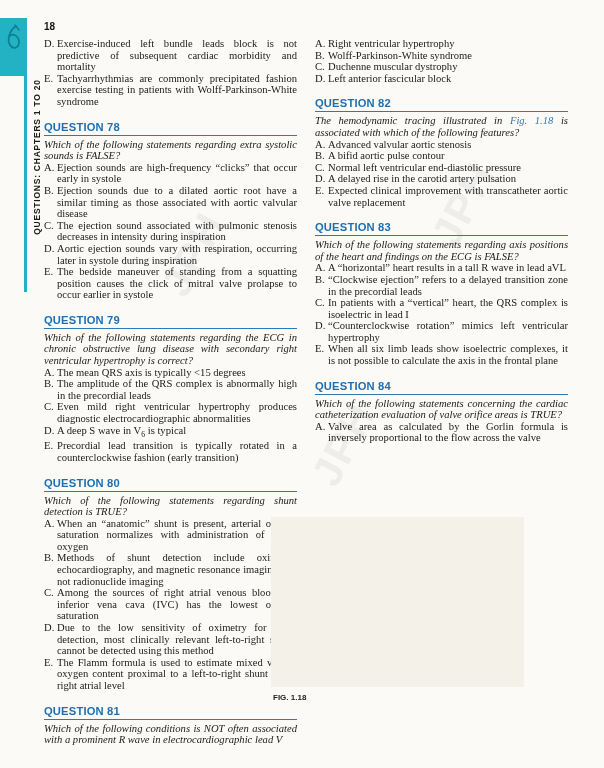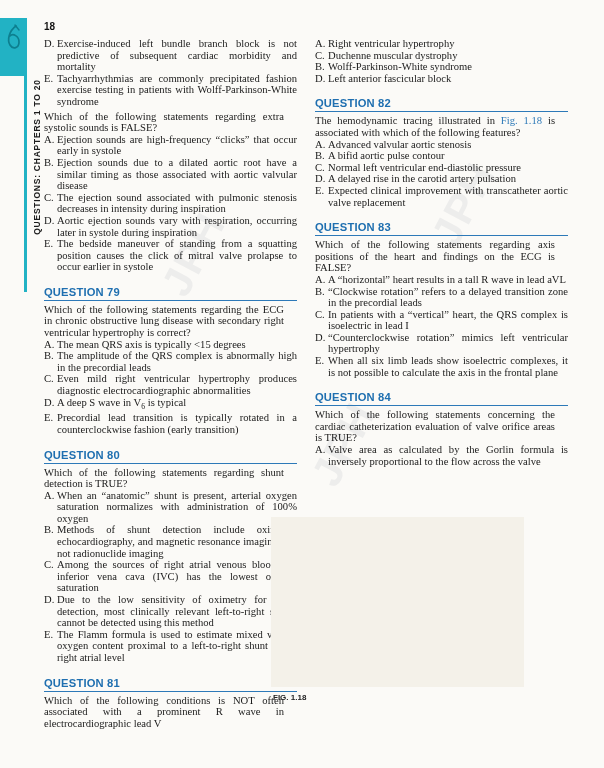--- a/index.html
+++ b/index.html
@@ -79,22 +79,23 @@
     letter-spacing:.015em;
     margin:13px 0 1px 0;
     padding-bottom:2px;
     border-bottom:1.6px solid #2d79b8;
   }
   .qhead:first-child{margin-top:0;}
   .stem{
     font-size:10.6px;
     line-height:11.6px;
     text-align:justify;
-    margin:3px 13px 0 0;
+    margin:3px 0 0 0;
     hyphens:auto;
+    font-style:italic;
   }
   .opts{
     margin:0;padding:0;list-style:none;
   }
   .opt{
     font-size:10.6px;
     line-height:11.6px;
     padding-left:13px;
     text-indent:-13px;
     text-align:justify;
@@ -157,27 +158,28 @@
   <div class="side-label">QUESTIONS: CHAPTERS 1 TO 20</div>
 
   <div class="pagenum">18</div>
 
   <div class="cols">
 
     <div class="col col-left">
 
       <ul class="opts">
         <li class="opt">
-          <span class="ltr">D.</span><span>Exercise-induced left bundle branch block is not predictive of subsequent cardiac morbidity and mortality</span>
+          <span class="ltr">D.</span><span>Exercise-induced left bundle leads block is not predictive of subsequent cardiac morbidity and mortality</span>
         </li>
         <li class="opt">
           <span class="ltr">E.</span><span>Tachyarrhythmias are commonly precipitated fashion exercise testing in patients with Wolff-Parkinson-White syndrome</span>
         </li>
       </ul>
 
+      <div class="qhead">QUESTION 78</div>
       <p class="stem">Which of the following statements regarding extra systolic sounds is FALSE?</p>
       <ul class="opts">
         <li class="opt"><span class="ltr">A.</span><span>Ejection sounds are high-frequency “clicks” that occur early in systole</span></li>
         <li class="opt"><span class="ltr">B.</span><span>Ejection sounds due to a dilated aortic root have a similar timing as those associated with aortic valvular disease</span></li>
         <li class="opt"><span class="ltr">C.</span><span>The ejection sound associated with pulmonic stenosis decreases in intensity during inspiration</span></li>
         <li class="opt"><span class="ltr">D.</span><span>Aortic ejection sounds vary with respiration, occurring later in systole during inspiration</span></li>
         <li class="opt"><span class="ltr">E.</span><span>The bedside maneuver of standing from a squatting position causes the click of mitral valve prolapse to occur earlier in systole</span></li>
       </ul>
 
       <div class="qhead">QUESTION 79</div>
@@ -202,40 +204,40 @@
 
       <div class="qhead">QUESTION 81</div>
       <p class="stem"><span>Which of the following conditions is NOT often associated with a prominent R wave in electrocardiographic lead V</span></p>
 
     </div>
 
     <div class="col col-right">
 
       <ul class="opts">
         <li class="opt"><span class="ltr">A.</span><span>Right ventricular hypertrophy</span></li>
+        <li class="opt"><span class="ltr">B.</span><span>Wolff-Parkinson-White syndrome</span></li>
         <li class="opt"><span class="ltr">C.</span><span>Duchenne muscular dystrophy</span></li>
-        <li class="opt"><span class="ltr">B.</span><span>Wolff-Parkinson-White syndrome</span></li>
         <li class="opt"><span class="ltr">D.</span><span>Left anterior fascicular block</span></li>
       </ul>
 
       <div class="qhead">QUESTION 82</div>
       <p class="stem"><span>The hemodynamic tracing illustrated in </span><span class="xref">Fig. 1.18</span><span> is associated with which of the following features?</span></p>
       <ul class="opts">
         <li class="opt"><span class="ltr">A.</span><span>Advanced valvular aortic stenosis</span></li>
         <li class="opt"><span class="ltr">B.</span><span>A bifid aortic pulse contour</span></li>
         <li class="opt"><span class="ltr">C.</span><span>Normal left ventricular end-diastolic pressure</span></li>
         <li class="opt"><span class="ltr">D.</span><span>A delayed rise in the carotid artery pulsation</span></li>
         <li class="opt"><span class="ltr">E.</span><span>Expected clinical improvement with transcatheter aortic valve replacement</span></li>
       </ul>
 
       <div class="qhead">QUESTION 83</div>
       <p class="stem">Which of the following statements regarding axis positions of the heart and findings on the ECG is FALSE?</p>
       <ul class="opts">
         <li class="opt"><span class="ltr">A.</span><span>A “horizontal” heart results in a tall R wave in lead aVL</span></li>
-        <li class="opt"><span class="ltr">B.</span><span>“Clockwise rotation” refers to a delayed transition zone in the precordial leads</span></li>
+        <li class="opt"><span class="ltr">B.</span><span>“Clockwise ejection” refers to a delayed transition zone in the precordial leads</span></li>
         <li class="opt"><span class="ltr">C.</span><span>In patients with a “vertical” heart, the QRS complex is isoelectric in lead I</span></li>
         <li class="opt"><span class="ltr">D.</span><span>“Counterclockwise rotation” mimics left ventricular hypertrophy</span></li>
         <li class="opt"><span class="ltr">E.</span><span>When all six limb leads show isoelectric complexes, it is not possible to calculate the axis in the frontal plane</span></li>
       </ul>
 
       <div class="qhead">QUESTION 84</div>
       <p class="stem">Which of the following statements concerning the cardiac catheterization evaluation of valve orifice areas is TRUE?</p>
       <ul class="opts">
         <li class="opt"><span class="ltr">A.</span><span>Valve area as calculated by the Gorlin formula is inversely proportional to the flow across the valve</span></li>
       </ul>

